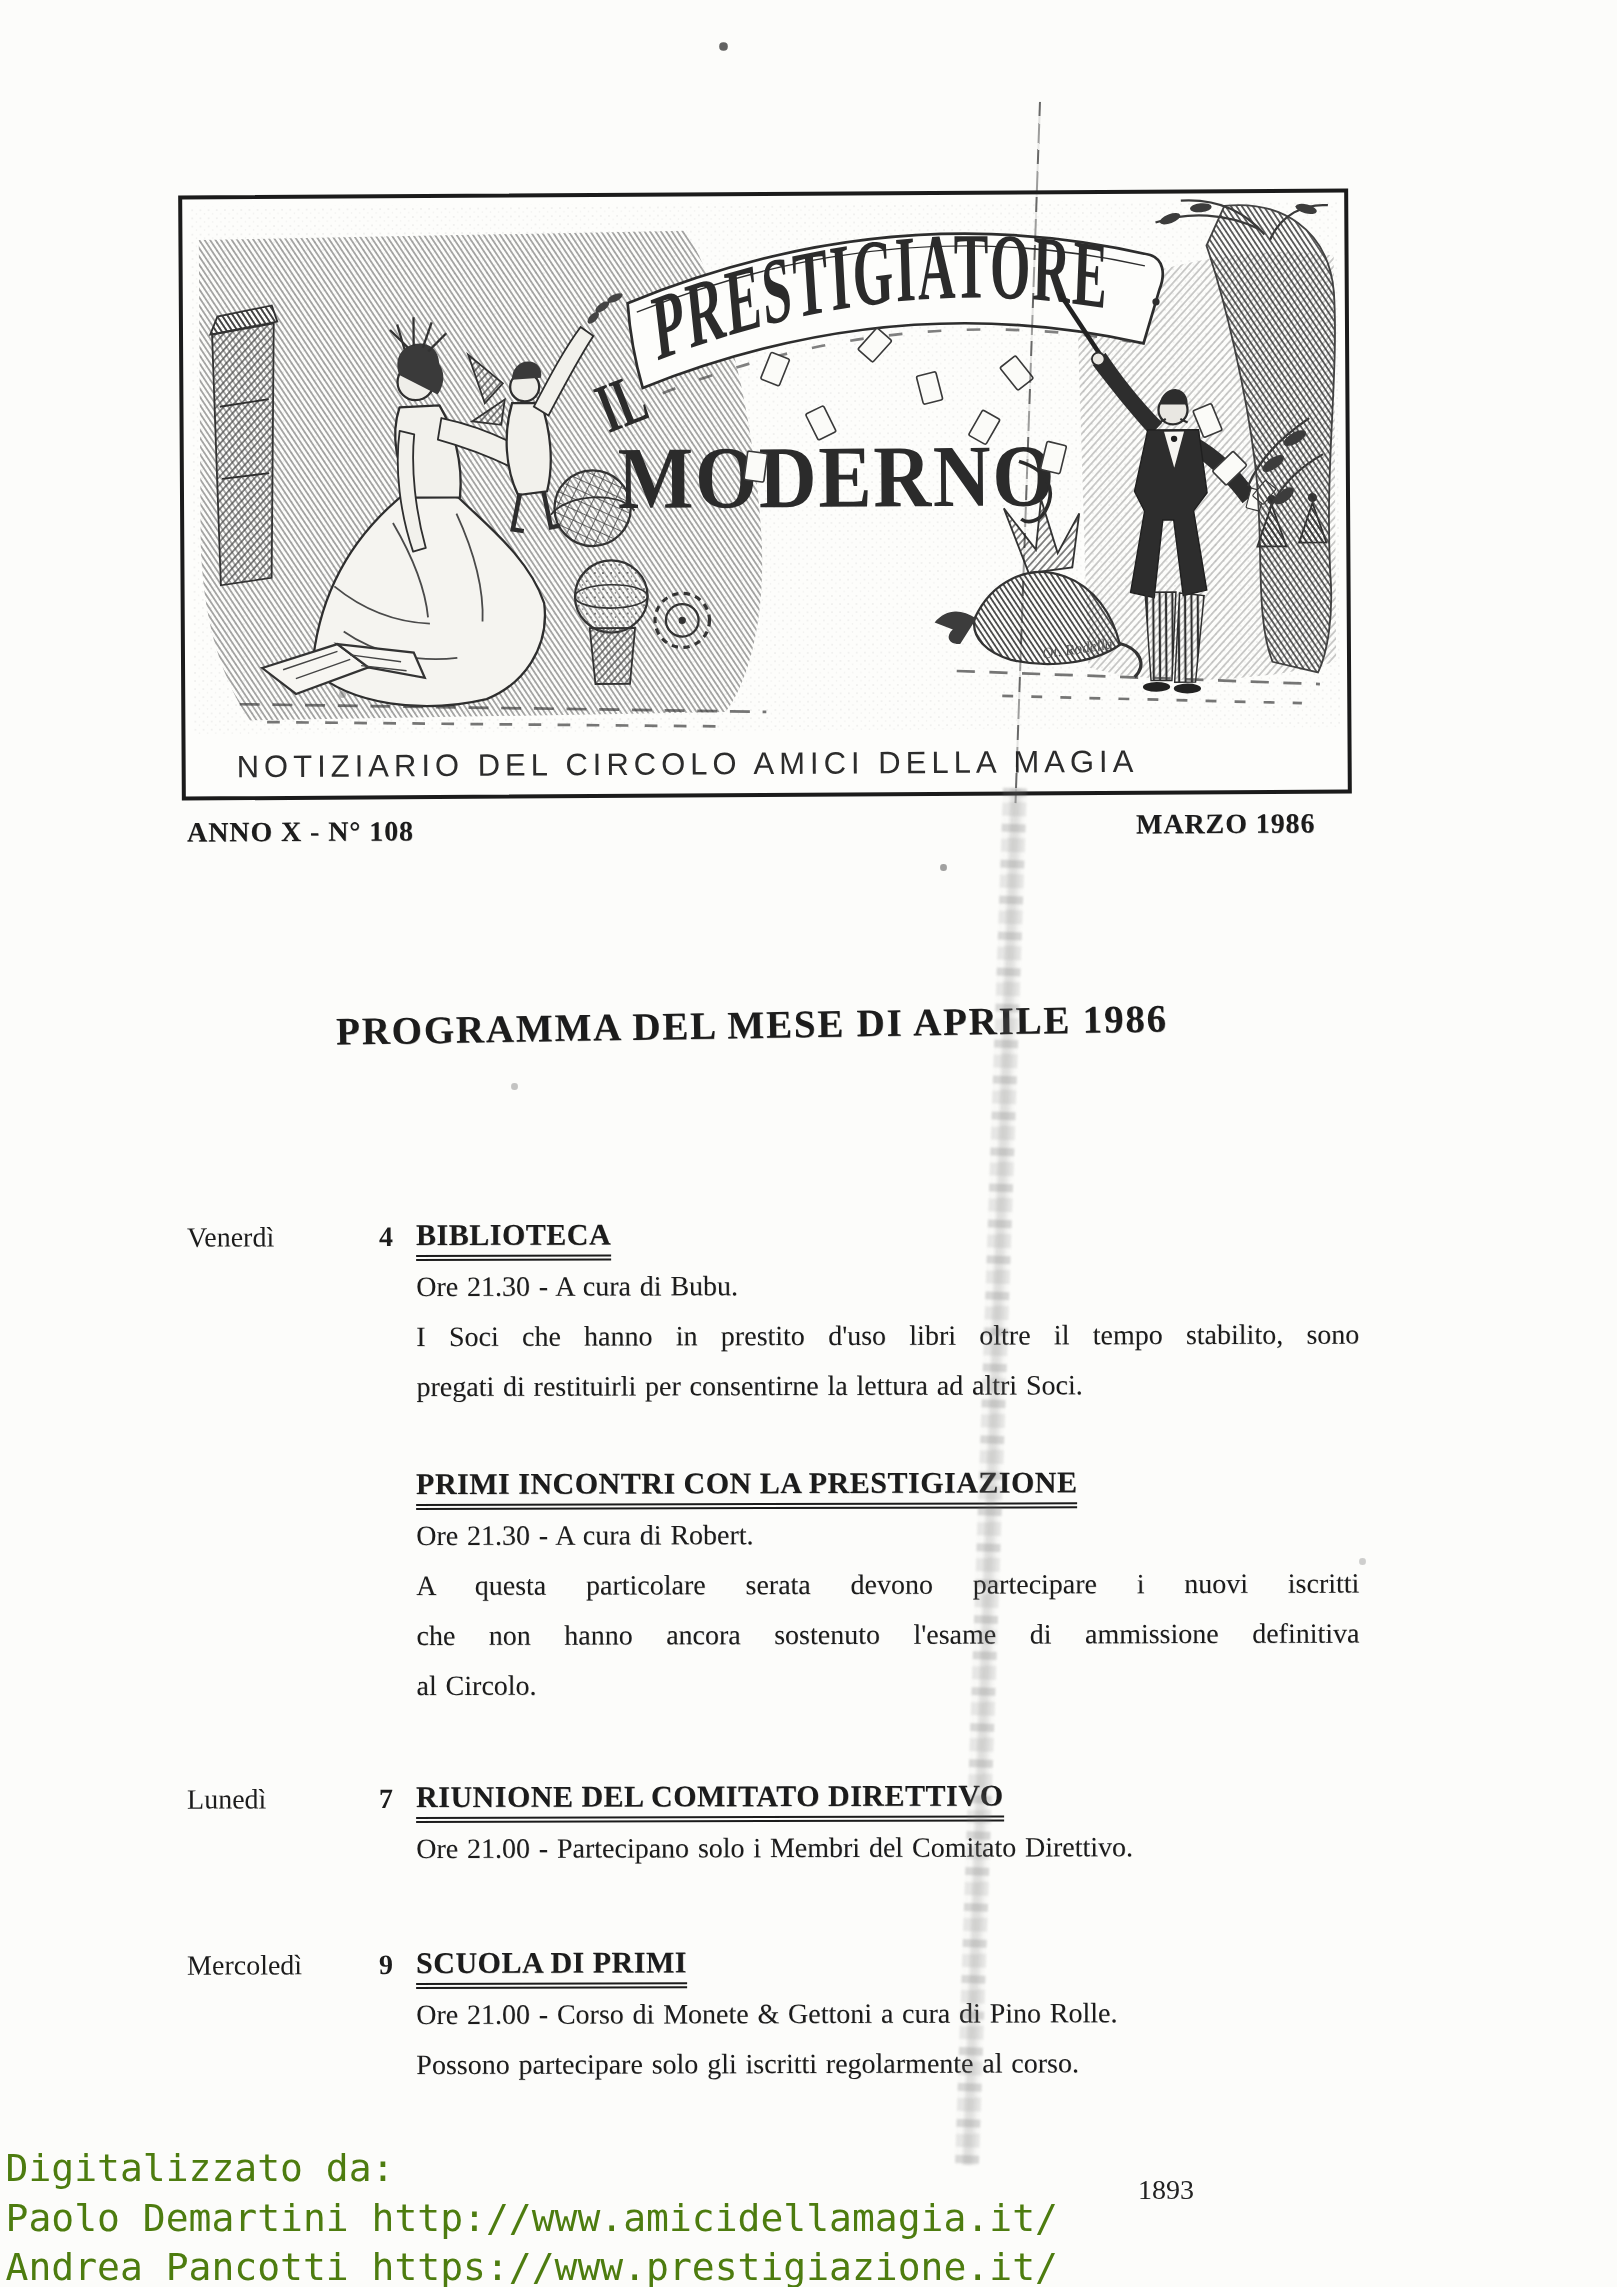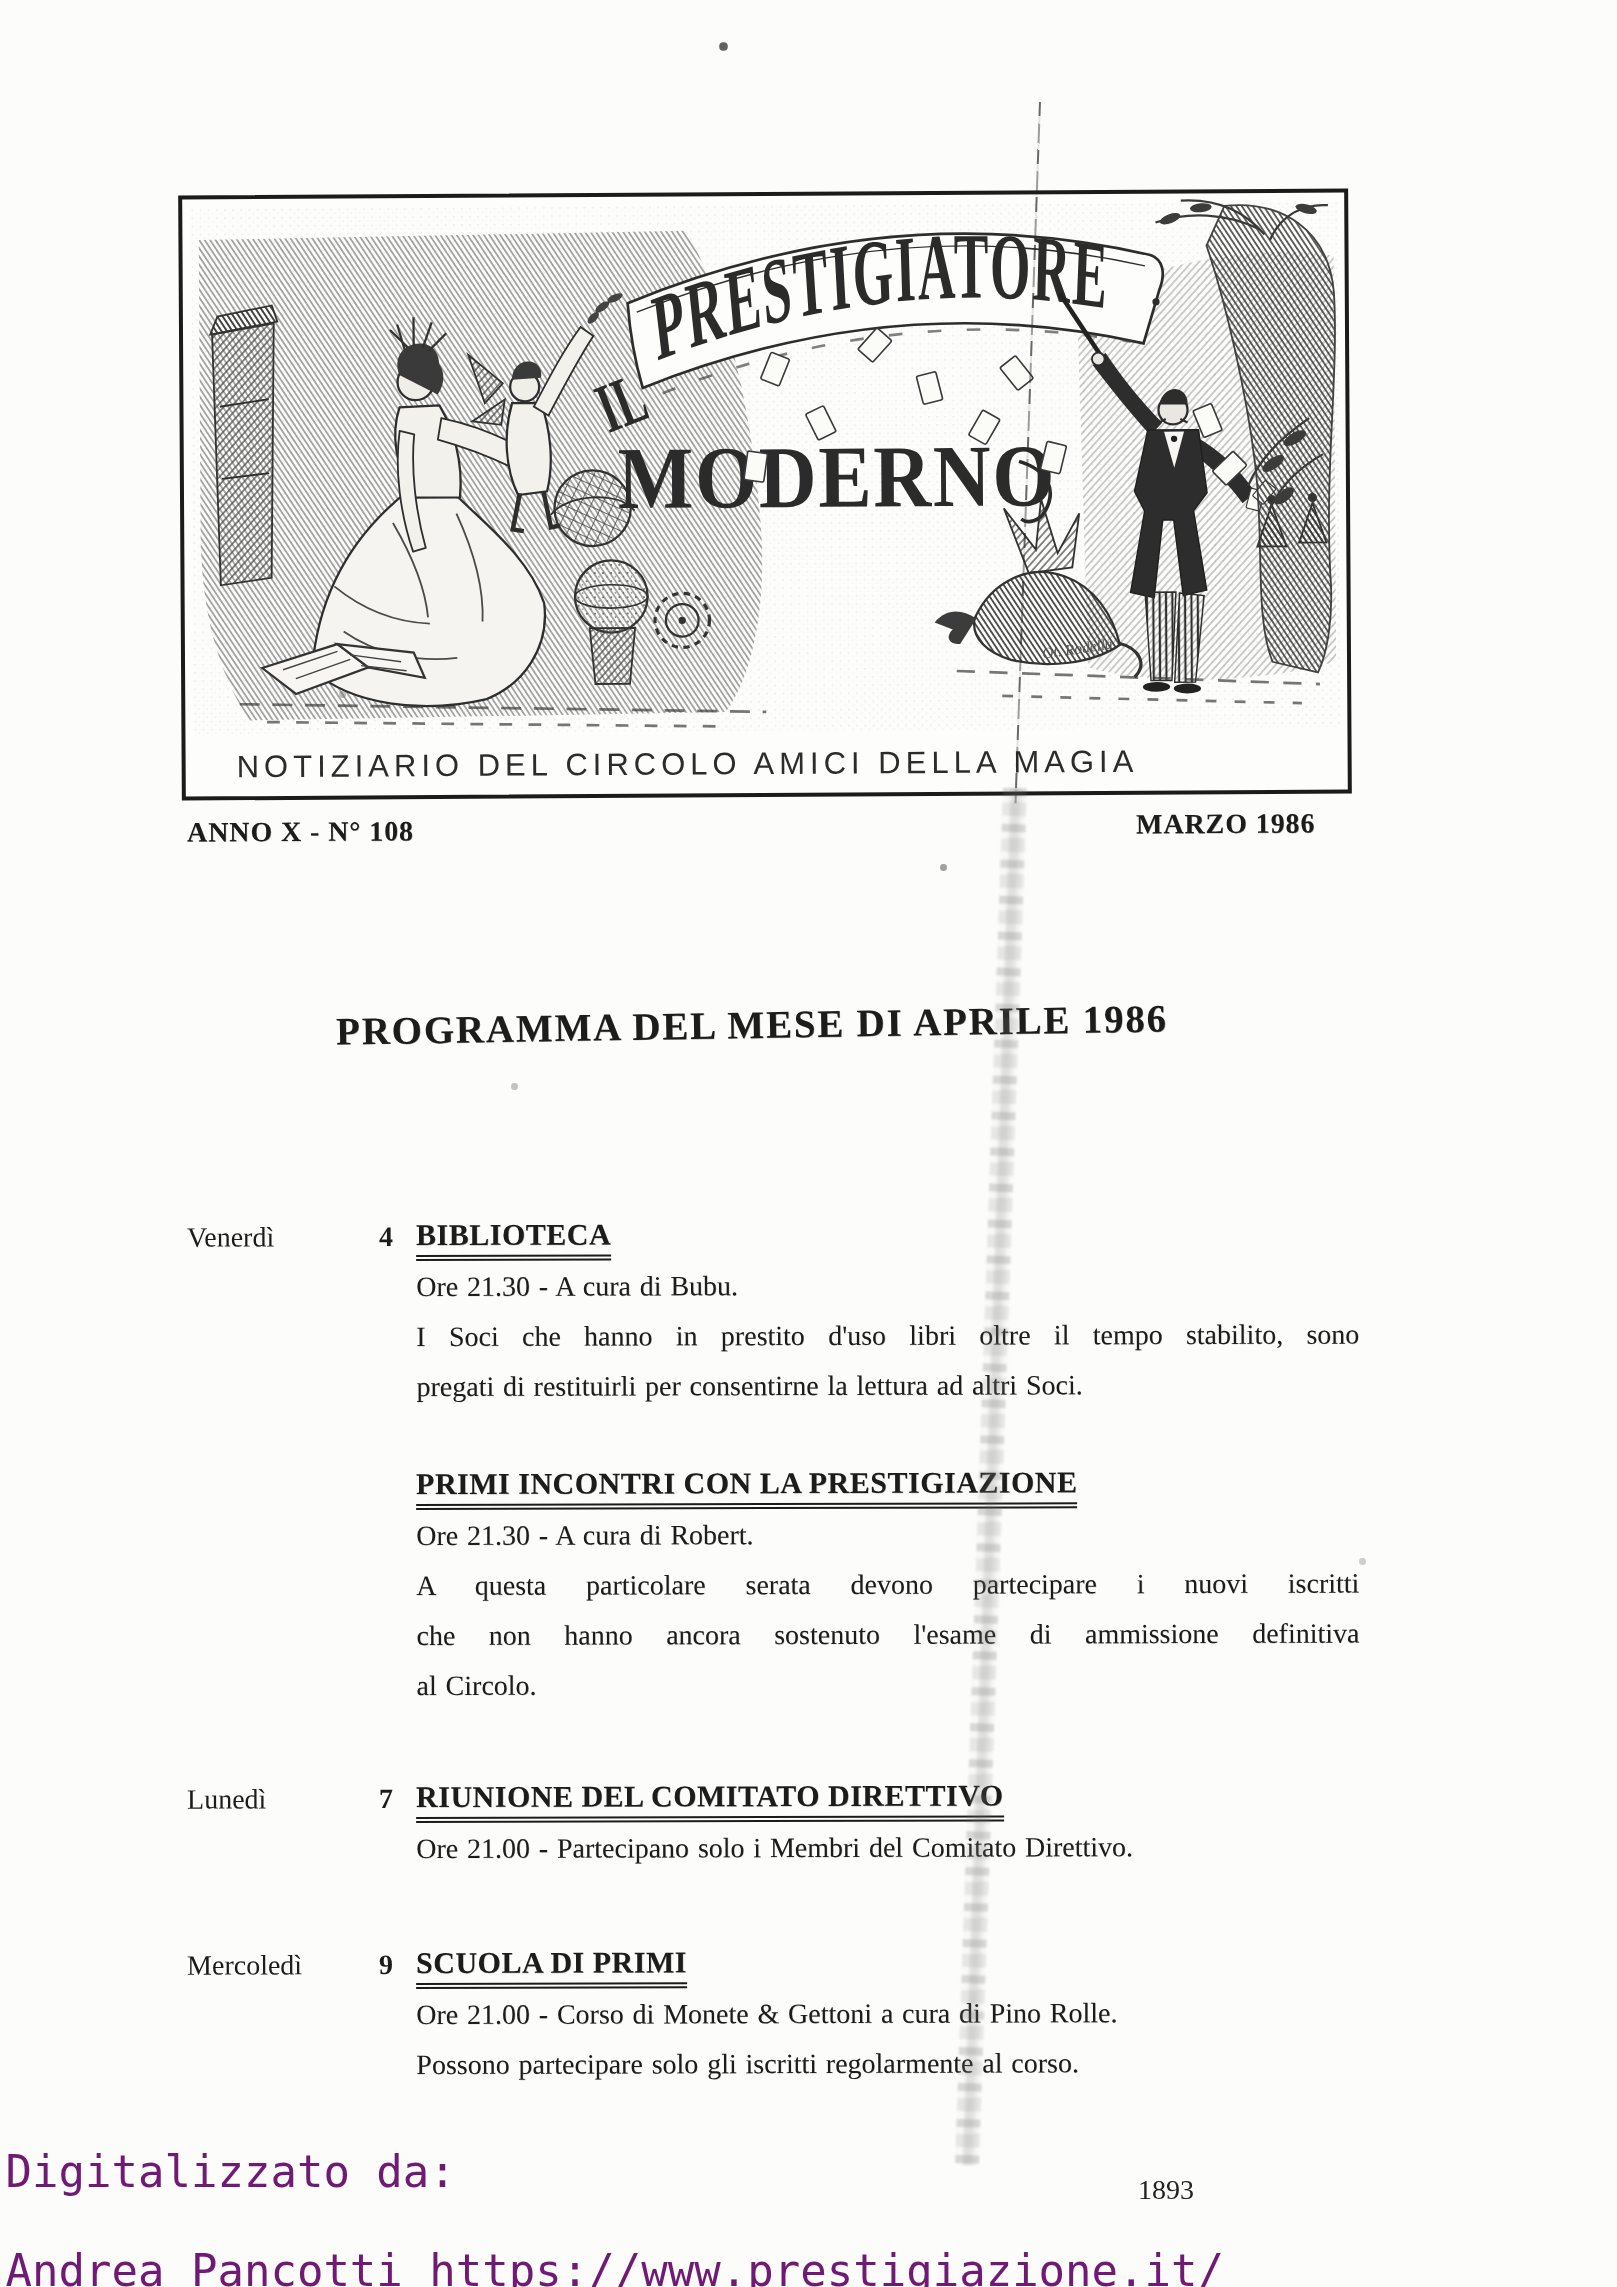--- a/index.html
+++ b/index.html
@@ -44,21 +44,21 @@
     line-height:1.1;padding-bottom:4.6px;border-bottom:6.4px double #1b1b1b;white-space:nowrap;
     text-shadow:0.5px 0.5px 0 rgba(25,25,25,.35);
   }
   .line{height:50px;line-height:50px;font-size:28px;word-spacing:1.8px;
         text-shadow:0.4px 0.4px 0 rgba(25,25,25,.25);}
   .line b{font-weight:normal;}
   .line.stretch{text-align:justify;text-align-last:justify;}
   
   .footer-line{
     position:absolute;left:5.5px;font-family:"DejaVu Sans Mono","Liberation Mono",monospace;
-    font-size:44px;color:#701a75;white-space:nowrap;
+    font-size:38px;color:#4d7c0f;white-space:nowrap;
   }
   .f1{top:2146px;} .f2{top:2196px;} .f3{top:2245px;}
   .page-number{
     position:absolute;left:1138px;top:2174px;
     font-family:Liberation Serif, serif;font-size:28px;color:#222;
   }
   
   .crease{position:absolute;left:1025px;top:101px;width:33px;height:2067px;
           transform:rotate(2deg);transform-origin:top left;pointer-events:none;}
   .crease::before{
@@ -302,19 +302,20 @@
     <div class="day">Mercoledì</div>
     <div class="date">9</div>
     <div class="content">
       <div class="heading"><span class="sess-title">SCUOLA DI PRIMI</span></div>
       <div class="line"><span>Ore 21.00 - Corso di Monete &amp; Gettoni a cura di </span><b>Pino Rolle.</b></div>
       <div class="line"><span>Possono partecipare solo gli iscritti regolarmente al corso.</span></div>
     </div>
   </section>
 
   <div class="footer-line f1">Digitalizzato da:</div>
+  <div class="footer-line f2">Paolo Demartini http://www.amicidellamagia.it/</div>
   <div class="footer-line f3">Andrea Pancotti https://www.prestigiazione.it/</div>
   <div class="page-number">1893</div>
 
   <div class="crease"></div>
   <div class="specks"></div>
 </div>
 
 
 </body></html>

